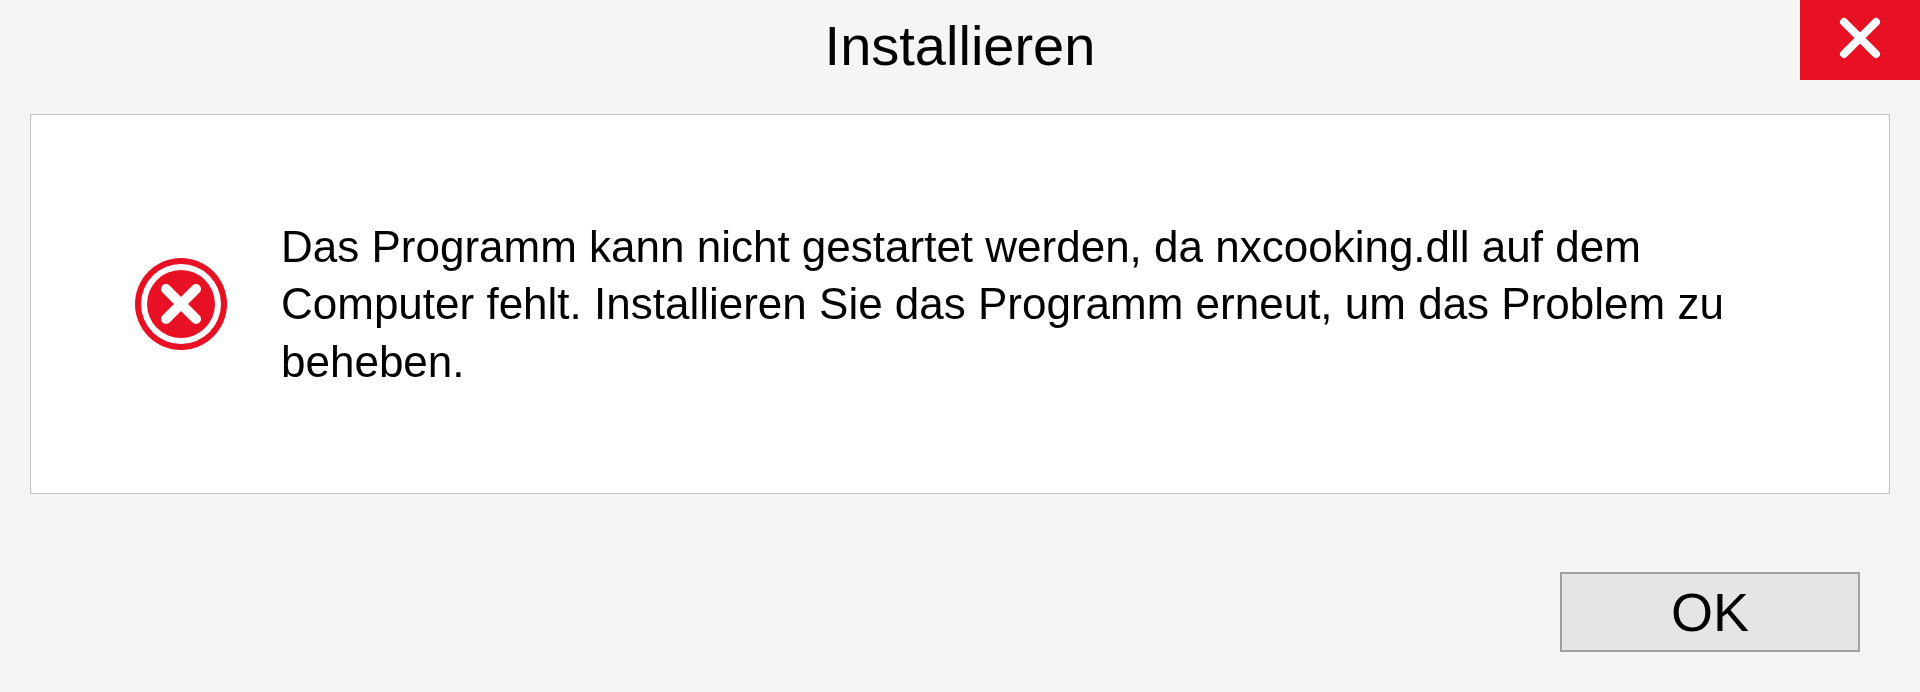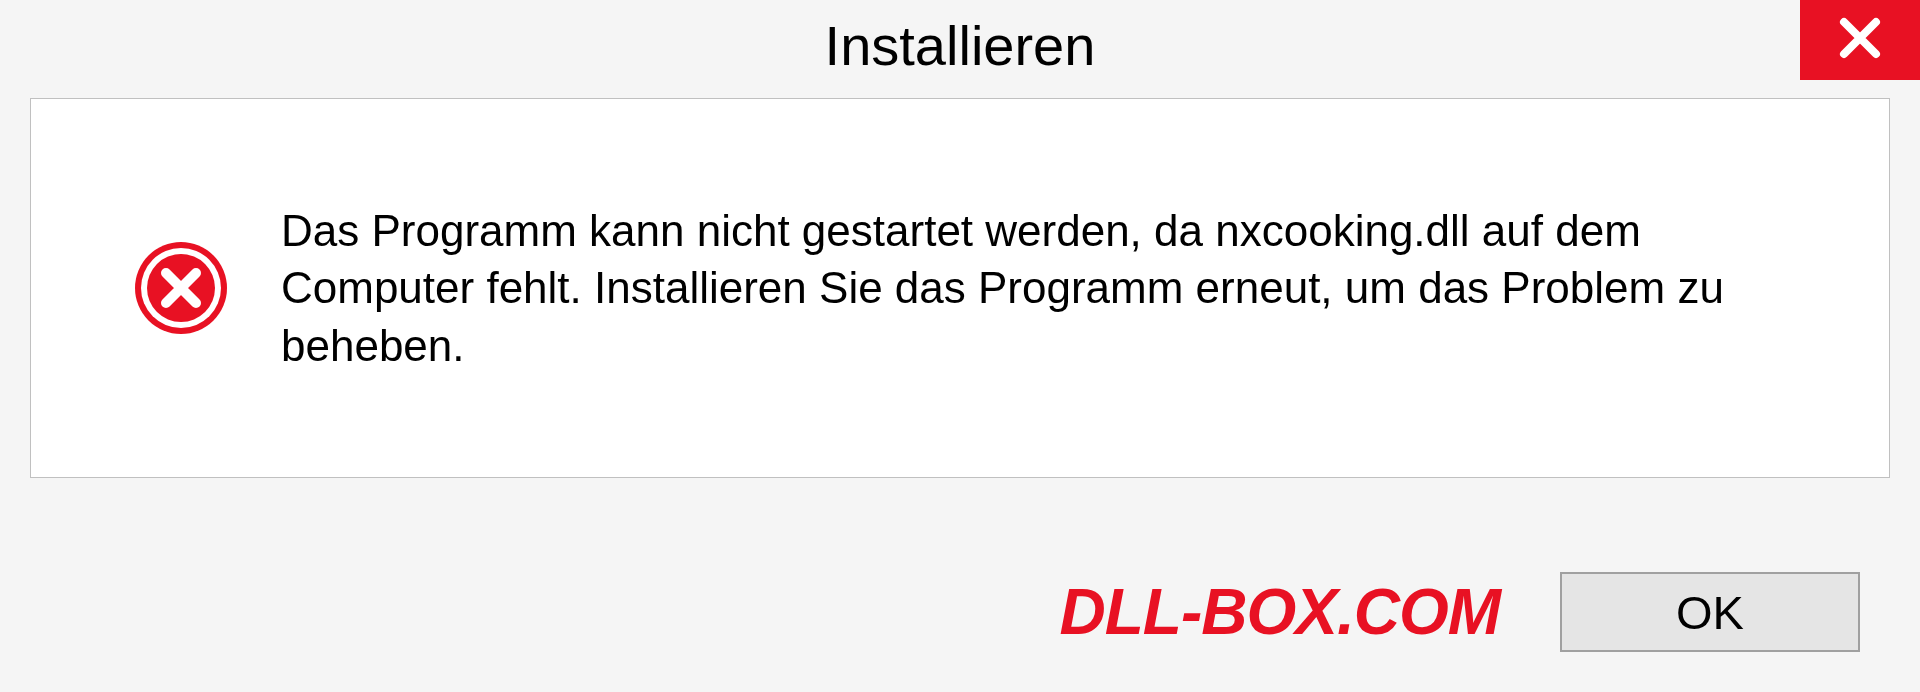--- a/index.html
+++ b/index.html
@@ -42,21 +42,21 @@
       display: flex;
       align-items: center;
       justify-content: center;
       cursor: pointer;
     }
     .close-button svg {
       width: 48px;
       height: 48px;
     }
     .content-panel {
-      margin: 8px 30px 0 30px;
+      margin: 24px 30px 0 30px;
       background: #ffffff;
       border: 1px solid #c0c0c0;
       height: 380px;
       display: flex;
       align-items: center;
       padding: 0 80px 0 100px;
     }
     .error-icon {
       flex-shrink: 0;
       width: 100px;
@@ -90,21 +90,21 @@
       font-style: italic;
       letter-spacing: -1px;
       margin-right: 60px;
       font-family: Arial Black, Arial, sans-serif;
     }
     .ok-button {
       width: 300px;
       height: 80px;
       background: #e5e5e5;
       border: 2px solid #a0a0a0;
-      font-size: 47px;
+      font-size: 54px;
       color: #000;
       cursor: pointer;
       display: flex;
       align-items: center;
       justify-content: center;
     }
   </style>
 </head>
 <body>
 
@@ -126,18 +126,17 @@
         <circle cx="50" cy="50" r="46" fill="#e81123"></circle>
         <circle cx="50" cy="50" r="40" fill="#ffffff"></circle>
         <circle cx="50" cy="50" r="34" fill="#e81123"></circle>
         <path d="M35 35 L65 65 M65 35 L35 65" stroke="#ffffff" stroke-width="10" stroke-linecap="round" fill="none"></path>
       </svg>
     </div>
     <div class="message-text">Das Programm kann nicht gestartet werden, da nxcooking.dll auf dem Computer fehlt. Installieren Sie das Programm erneut, um das Problem zu beheben.</div>
   </div>
 
   <div class="footer">
-    <div class="watermark">DLL-BOX.COM</div>
     <div class="ok-button">
       <span>OK</span>
     </div>
   </div>
 </div>
 
 </body></html>

